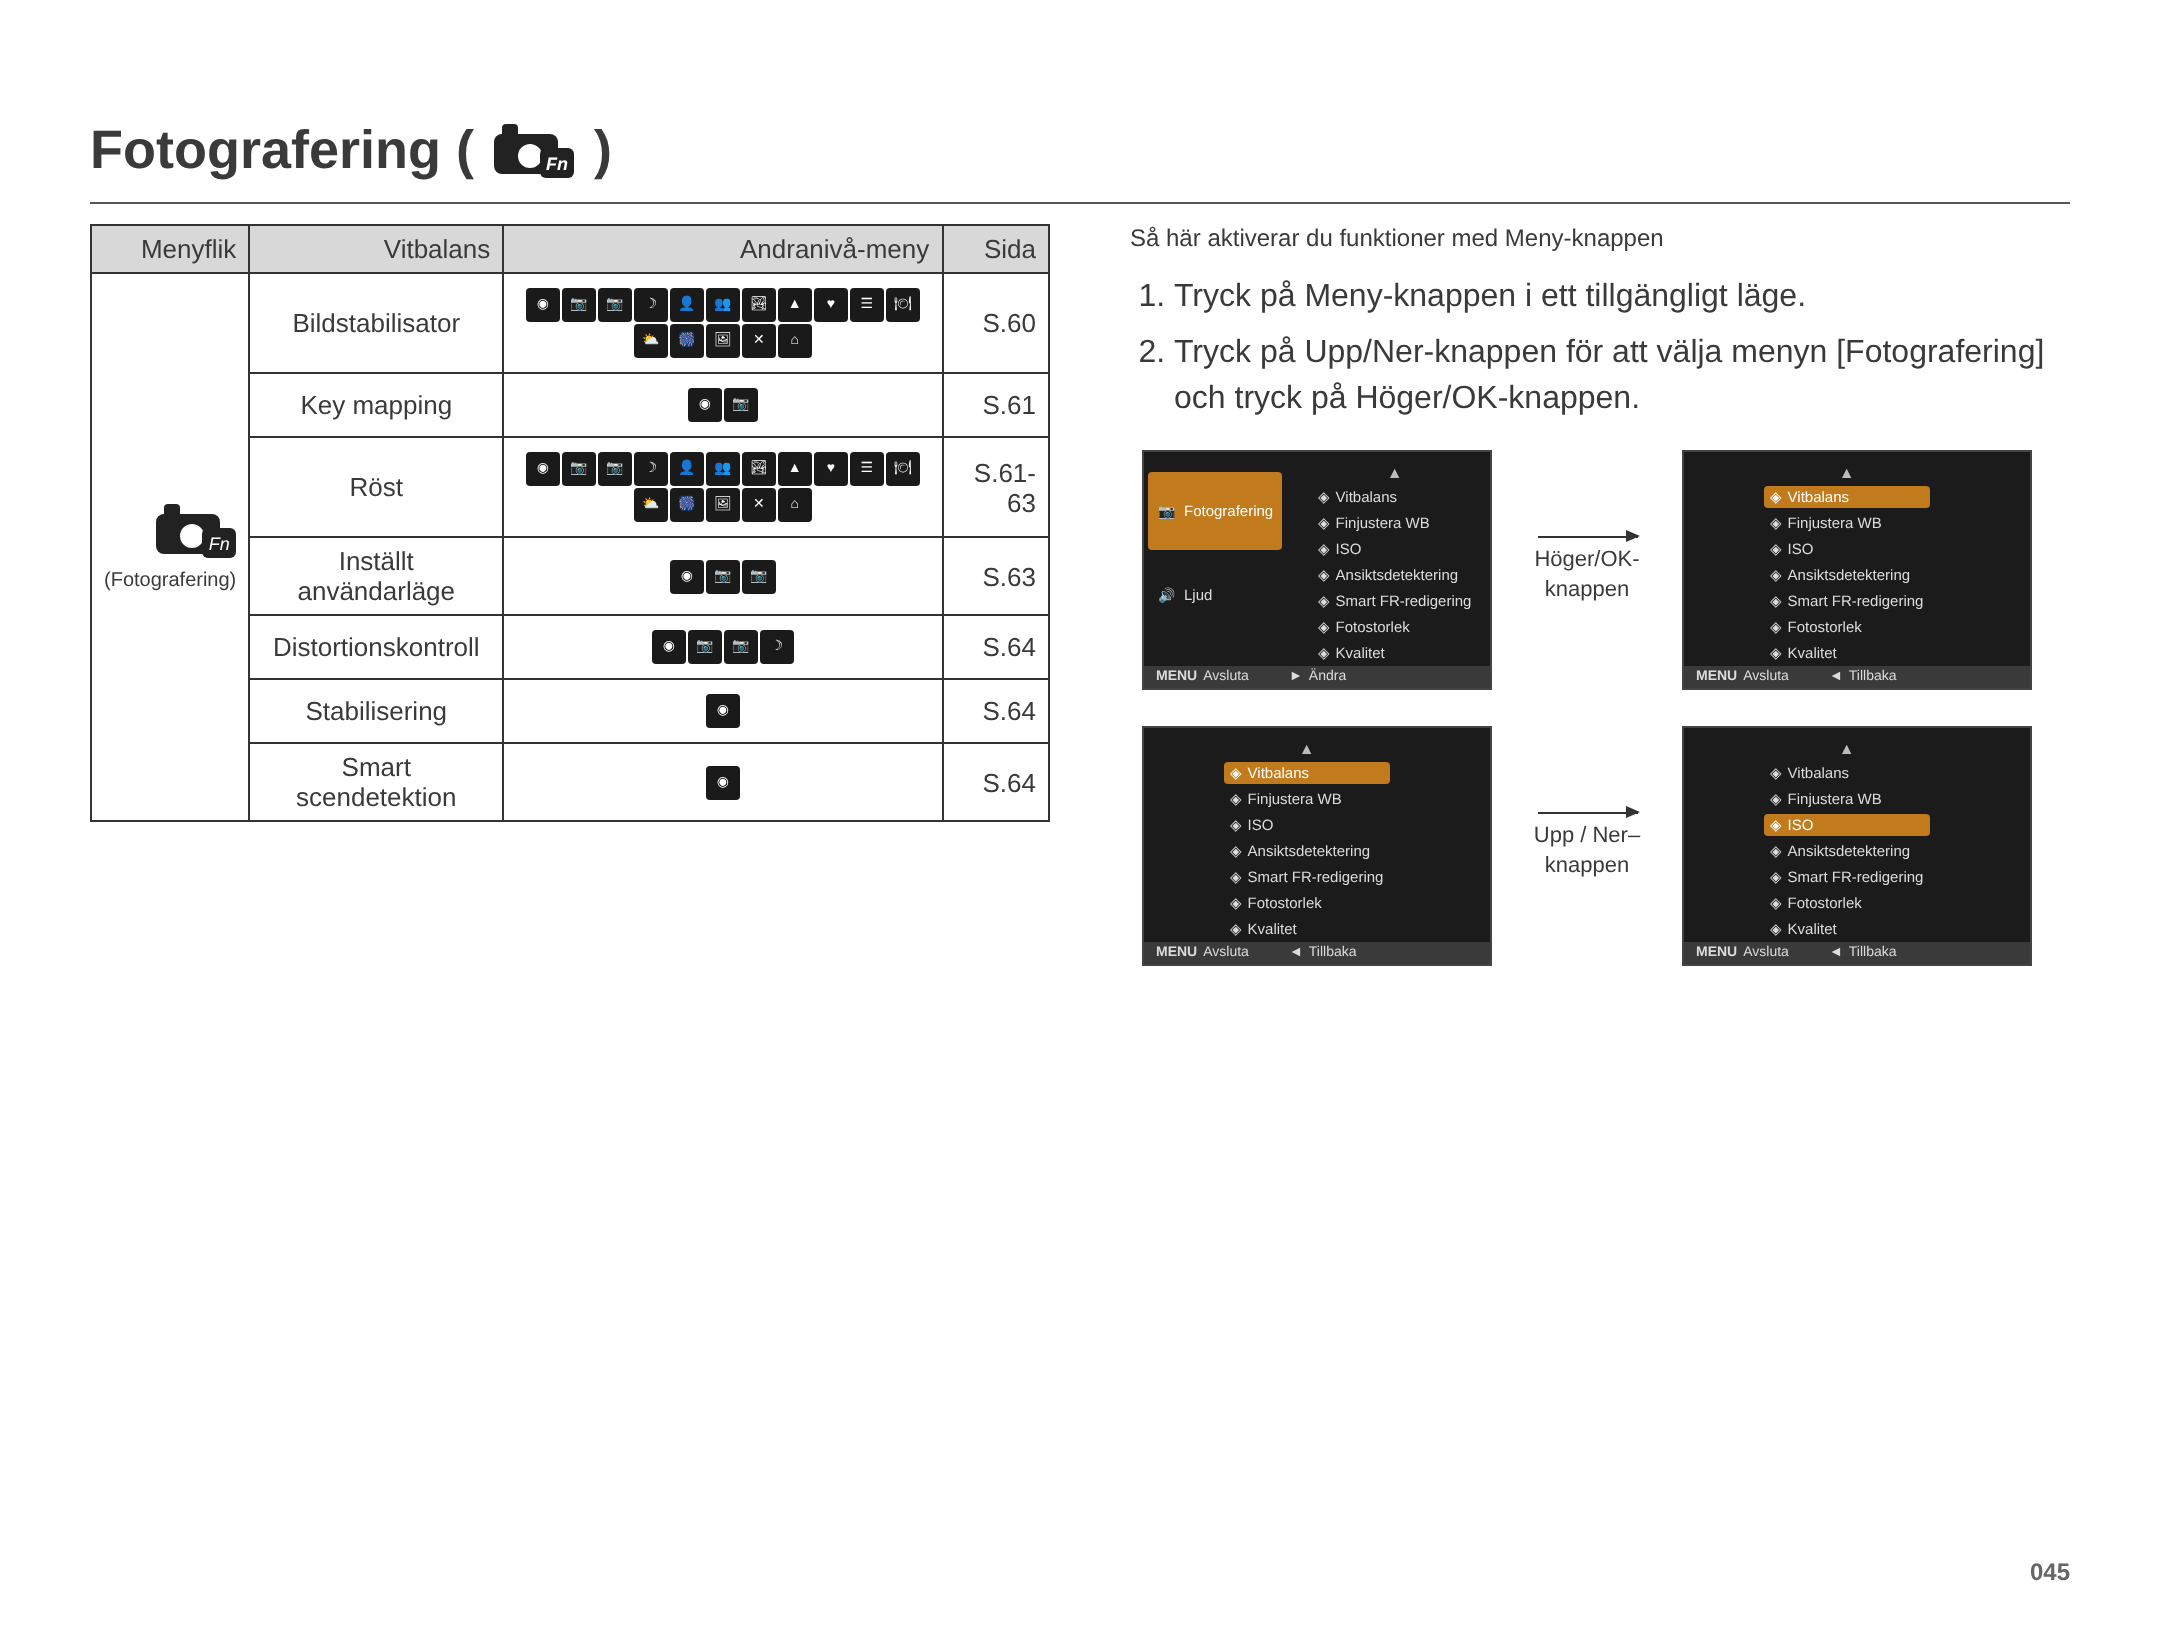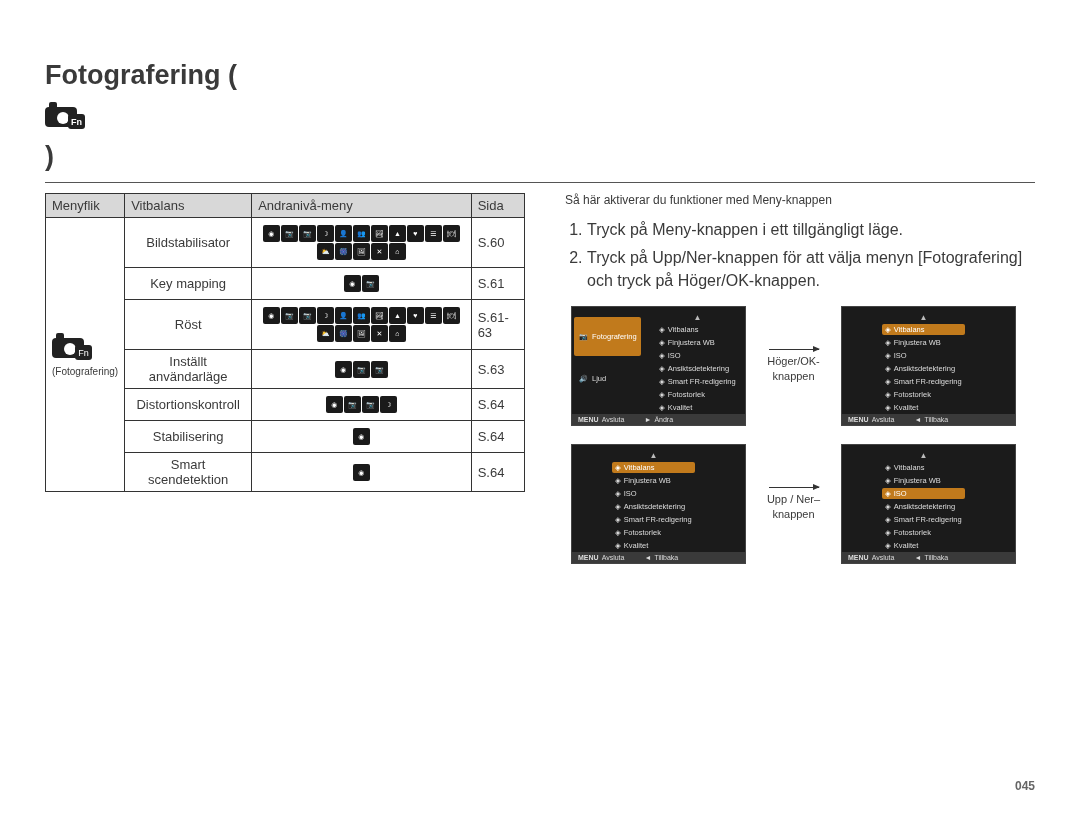--- a/index.html
+++ b/index.html
@@ -18,23 +18,22 @@
     padding: 60px 45px 25px 45px;
     position: relative;
   }
   h1.page-title {
     font-size: 27px;
     font-weight: bold;
     margin: 0 0 8px 0;
     border-bottom: 1.5px solid #555;
     padding-bottom: 10px;
     display: flex;
-    align-items: flex-start;
+    align-items: flex-end;
     gap: 10px;
-    flex-direction: column;
   }
   .columns {
     display: flex;
     gap: 40px;
     margin-top: 10px;
   }
   .col-left {
     width: 480px;
   }
   .col-right {
@@ -44,21 +43,21 @@
   
   table.menu-table {
     border-collapse: collapse;
     width: 100%;
     font-size: 13px;
   }
   table.menu-table th,
   table.menu-table td {
     border: 1px solid #333;
     padding: 4px 6px;
-    text-align: left;
+    text-align: right;
     vertical-align: middle;
   }
   table.menu-table th {
     background: #d8d8d8;
     font-weight: normal;
   }
   table.menu-table td.menu-name {
     text-align: center;
   }
   .rowspan-cell {
@@ -84,20 +83,21 @@
     line-height: 1;
   }
 
   
   .fn-icon {
     display: inline-block;
     vertical-align: middle;
     width: 40px;
     height: 30px;
     position: relative;
+    font-style: italic;
   }
   .fn-icon .cam {
     position:absolute; left:0; top:6px; width:32px; height:20px;
     background:#222; border-radius:4px;
   }
   .fn-icon .cam::before {
     content:""; position:absolute; left:4px; top:-5px; width:8px; height:5px;
     background:#222; border-radius:2px 2px 0 0;
   }
   .fn-icon .lens {

